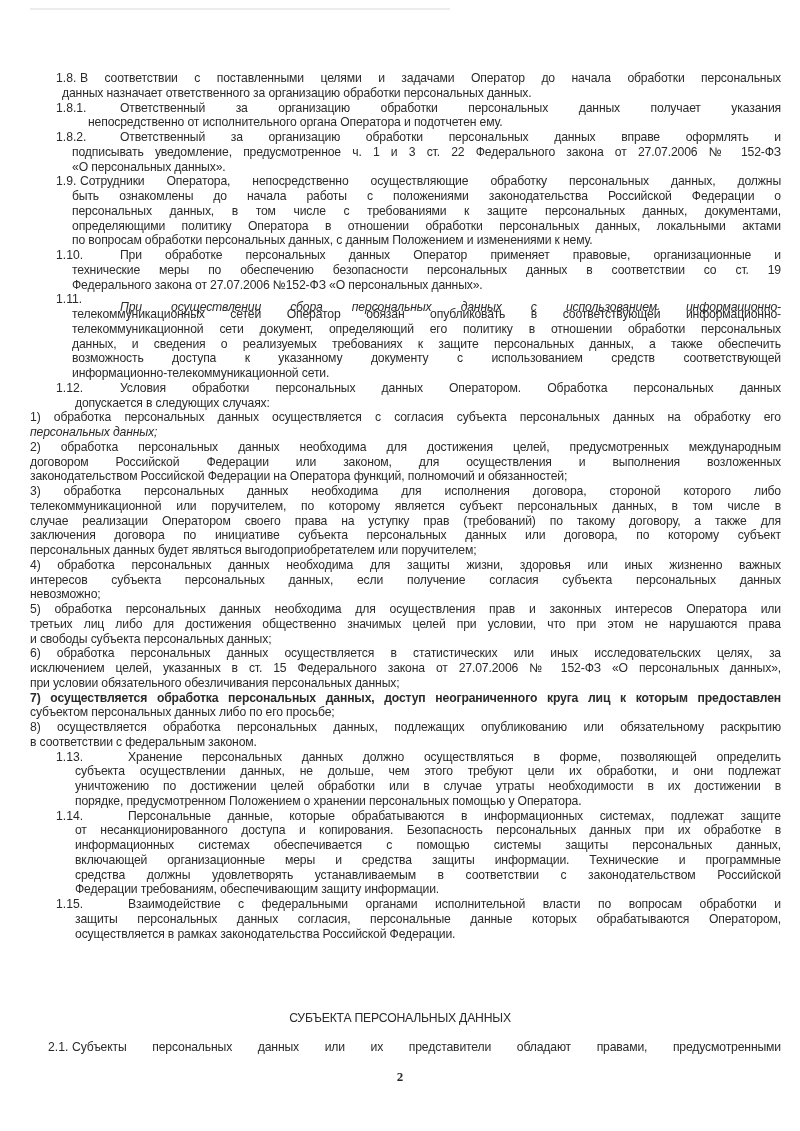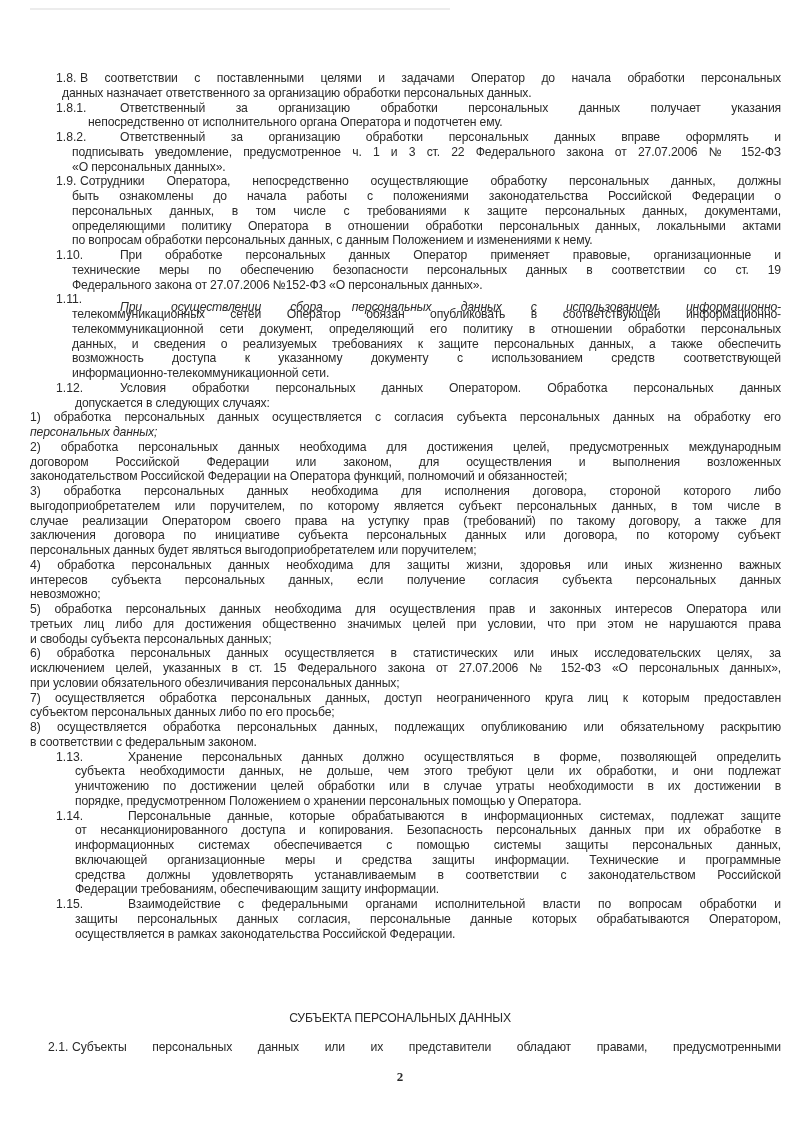--- a/index.html
+++ b/index.html
@@ -53,40 +53,40 @@
       <div class="ln" style="top: 366px; left: 72px;">информационно-телекоммуникационной сети.</div>
       <div class="num" style="top: 380.75px; left: 56px;">1.12.</div>
       <div class="ln j" style="top: 380.75px; left: 120px; width: 661px;">Условия обработки персональных данных Оператором. Обработка персональных данных</div>
       <div class="ln" style="top: 395.5px; left: 75px;">допускается в следующих случаях:</div>
       <div class="ln j" style="top: 410.25px; left: 30px; width: 751px;">1) обработка персональных данных осуществляется с согласия субъекта персональных данных на обработку его</div>
       <div class="ln" style="top: 425px; left: 30px; font-style: italic;">персональных данных;</div>
       <div class="ln j" style="top: 439.75px; left: 30px; width: 751px;">2) обработка персональных данных необходима для достижения целей, предусмотренных международным</div>
       <div class="ln j" style="top: 454.5px; left: 30px; width: 751px;">договором Российской Федерации или законом, для осуществления и выполнения возложенных</div>
       <div class="ln" style="top: 469.25px; left: 30px;">законодательством Российской Федерации на Оператора функций, полномочий и обязанностей;</div>
       <div class="ln j" style="top: 484px; left: 30px; width: 751px;">3) обработка персональных данных необходима для исполнения договора, стороной которого либо</div>
-      <div class="ln j" style="top: 498.75px; left: 30px; width: 751px;">выгодоприобретателем или поручителем, по которому является субъект персональных данных, в том числе в</div>
+      <div class="ln j" style="top: 498.75px; left: 30px; width: 751px;">телекоммуникационной или поручителем, по которому является субъект персональных данных, в том числе в</div>
       <div class="ln j" style="top: 513.5px; left: 30px; width: 751px;">случае реализации Оператором своего права на уступку прав (требований) по такому договору, а также для</div>
       <div class="ln j" style="top: 528.25px; left: 30px; width: 751px;">заключения договора по инициативе субъекта персональных данных или договора, по которому субъект</div>
       <div class="ln" style="top: 543px; left: 30px;">персональных данных будет являться выгодоприобретателем или поручителем;</div>
       <div class="ln j" style="top: 557.75px; left: 30px; width: 751px;">4) обработка персональных данных необходима для защиты жизни, здоровья или иных жизненно важных</div>
       <div class="ln j" style="top: 572.5px; left: 30px; width: 751px;">интересов субъекта персональных данных, если получение согласия субъекта персональных данных</div>
       <div class="ln" style="top: 587.25px; left: 30px;">невозможно;</div>
       <div class="ln j" style="top: 602px; left: 30px; width: 751px;">5) обработка персональных данных необходима для осуществления прав и законных интересов Оператора или</div>
       <div class="ln j" style="top: 616.75px; left: 30px; width: 751px;">третьих лиц либо для достижения общественно значимых целей при условии, что при этом не нарушаются права</div>
       <div class="ln" style="top: 631.5px; left: 30px;">и свободы субъекта персональных данных;</div>
       <div class="ln j" style="top: 646.25px; left: 30px; width: 751px;">6) обработка персональных данных осуществляется в статистических или иных исследовательских целях, за</div>
       <div class="ln j" style="top: 661px; left: 30px; width: 751px;">исключением целей, указанных в ст. 15 Федерального закона от 27.07.2006 № 152-ФЗ «О персональных данных»,</div>
       <div class="ln" style="top: 675.75px; left: 30px;">при условии обязательного обезличивания персональных данных;</div>
-      <div class="ln j" style="top: 690.5px; left: 30px; width: 751px;">7) осуществляется обработка персональных данных, доступ неограниченного круга лиц к которым предоставлен</div>
+      <div class="ln j" style="top: 690.5px; left: 30px; width: 751px; font-weight: bold;">7) осуществляется обработка персональных данных, доступ неограниченного круга лиц к которым предоставлен</div>
       <div class="ln" style="top: 705.25px; left: 30px;">субъектом персональных данных либо по его просьбе;</div>
       <div class="ln j" style="top: 720px; left: 30px; width: 751px;">8) осуществляется обработка персональных данных, подлежащих опубликованию или обязательному раскрытию</div>
       <div class="ln" style="top: 734.75px; left: 30px;">в соответствии с федеральным законом.</div>
       <div class="num" style="top: 749.5px; left: 56px;">1.13.</div>
       <div class="ln j" style="top: 749.5px; left: 128px; width: 653px;">Хранение персональных данных должно осуществляться в форме, позволяющей определить</div>
-      <div class="ln j" style="top: 764.25px; left: 75px; width: 706px;">субъекта необходимости данных, не дольше, чем этого требуют цели их обработки, и они подлежат</div>
+      <div class="ln j" style="top: 764.25px; left: 75px; width: 706px;">субъекта осуществлении данных, не дольше, чем этого требуют цели их обработки, и они подлежат</div>
       <div class="ln j" style="top: 779px; left: 75px; width: 706px;">уничтожению по достижении целей обработки или в случае утраты необходимости в их достижении в</div>
       <div class="ln" style="top: 793.75px; left: 75px;">порядке, предусмотренном Положением о хранении персональных помощью у Оператора.</div>
       <div class="num" style="top: 808.5px; left: 56px;">1.14.</div>
       <div class="ln j" style="top: 808.5px; left: 128px; width: 653px;">Персональные данные, которые обрабатываются в информационных системах, подлежат защите</div>
       <div class="ln j" style="top: 823.25px; left: 75px; width: 706px;">от несанкционированного доступа и копирования. Безопасность персональных данных при их обработке в</div>
       <div class="ln j" style="top: 838px; left: 75px; width: 706px;">информационных системах обеспечивается с помощью системы защиты персональных данных,</div>
       <div class="ln j" style="top: 852.75px; left: 75px; width: 706px;">включающей организационные меры и средства защиты информации. Технические и программные</div>
       <div class="ln j" style="top: 867.5px; left: 75px; width: 706px;">средства должны удовлетворять устанавливаемым в соответствии с законодательством Российской</div>
       <div class="ln" style="top: 882.25px; left: 75px;">Федерации требованиям, обеспечивающим защиту информации.</div>
       <div class="num" style="top: 897px; left: 56px;">1.15.</div>

